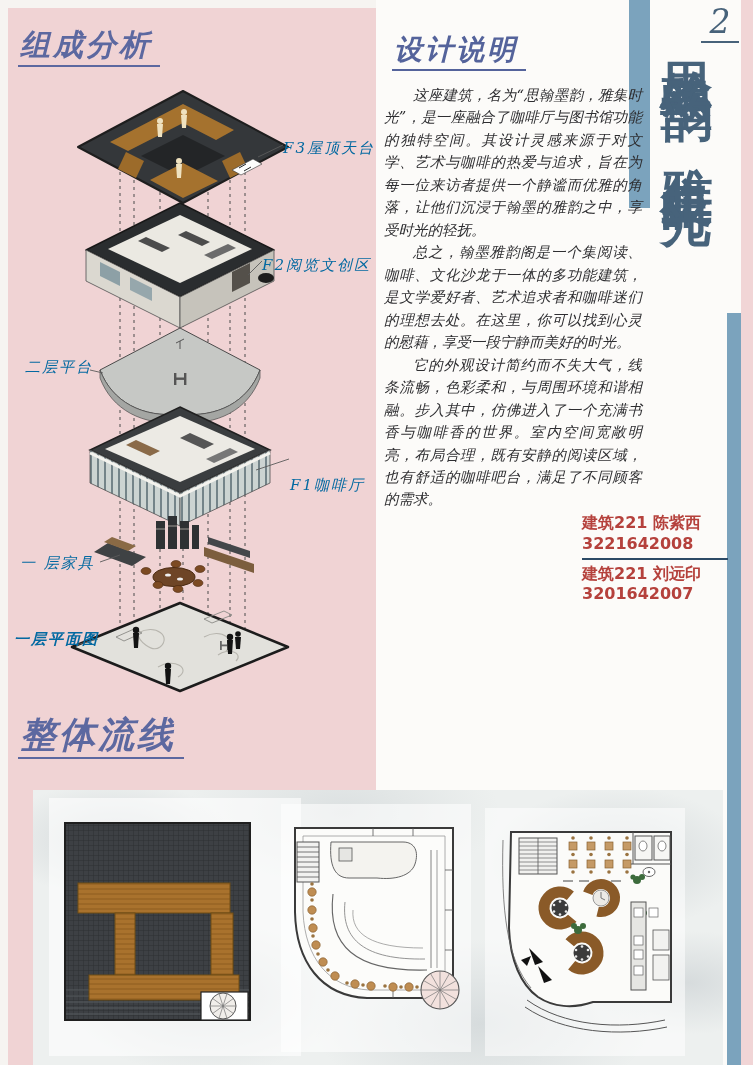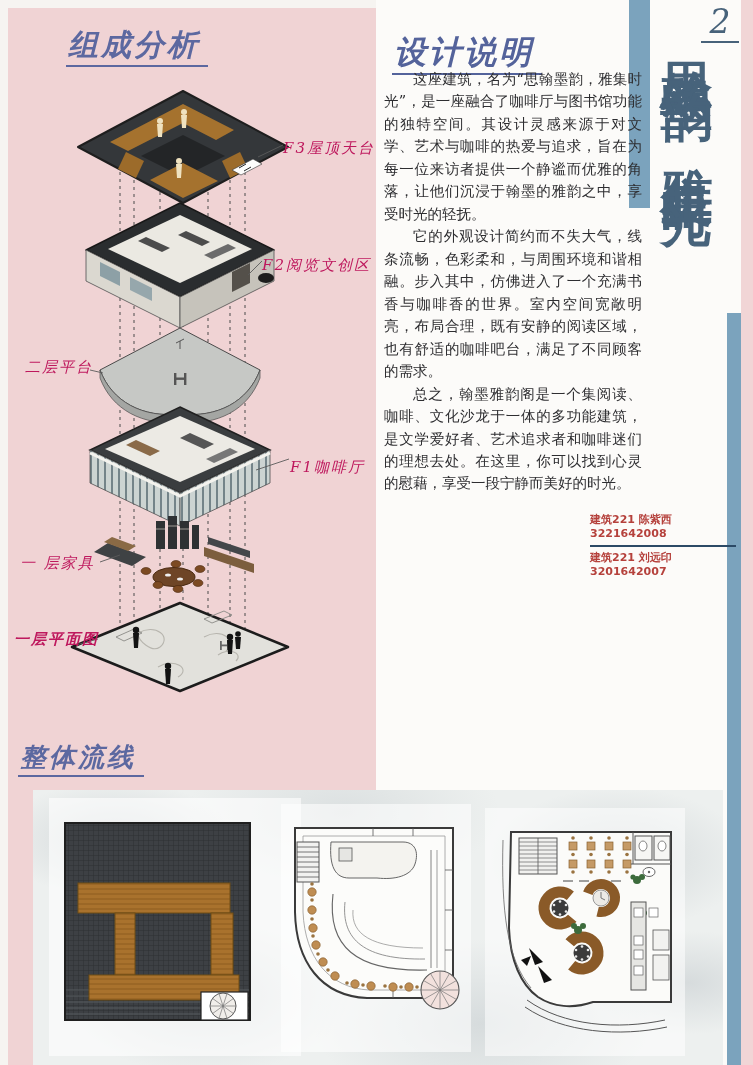--- a/index.html
+++ b/index.html
@@ -16,42 +16,42 @@
     background-image:
       radial-gradient(ellipse 180px 90px at 12% 18%, rgba(148,158,166,.30), transparent 65%),
       radial-gradient(ellipse 240px 120px at 45% 8%, rgba(158,168,174,.22), transparent 65%),
       radial-gradient(ellipse 200px 110px at 85% 25%, rgba(140,152,160,.26), transparent 65%),
       radial-gradient(ellipse 220px 120px at 25% 75%, rgba(150,160,168,.28), transparent 65%),
       radial-gradient(ellipse 260px 130px at 65% 85%, rgba(142,154,162,.24), transparent 65%),
       radial-gradient(ellipse 160px 80px at 95% 70%, rgba(150,160,168,.26), transparent 65%);}
 
   .h-heading{position:absolute;font-style:italic;font-weight:600;color:#5c68a0;
     letter-spacing:3px;border-bottom:2px solid #5c68a0;padding:0 8px 5px 2px;line-height:1;}
-  #heading-composition{left:18px;top:30px;font-size:30px;margin-left:48px;}
-  #heading-design{left:392px;top:36px;font-size:32px;color:#54639b;border-color:#54639b;}
-  #heading-circulation{left:18px;top:744px;font-size:26px;}
-
-  .axon-label{position:absolute;font-size:15px;letter-spacing:2px;color:#be185d;
+  #heading-composition{left:18px;top:30px;font-size:30px;}
+  #heading-design{left:392px;top:36px;font-size:28px;color:#54639b;border-color:#54639b;}
+  #heading-circulation{left:18px;top:716px;font-size:36px;}
+
+  .axon-label{position:absolute;font-size:15px;letter-spacing:2px;color:#0369a1;
     font-style:italic;white-space:nowrap;line-height:1;}
   #lbl-f3{left:283px;top:141px;}
   #lbl-f2{left:262px;top:258px;font-style:italic;}
   #lbl-platform{left:25px;top:360px;}
-  #lbl-f1{left:290px;top:460px;}
+  #lbl-f1{left:290px;top:478px;}
   #lbl-furniture{left:20px;top:556px;text-align:center;}
   #lbl-plan{left:14px;top:632px;font-weight:bold;}
 
   .para-block{position:absolute;left:384px;width:258px;font-size:14.5px;line-height:1.55;
     text-align:justify;color:#2e2e31;}
-  #para-block-design{top:68px;}
+  #para-block-design{top:84px;font-style:italic;}
   #para-block-circulation{top:563px;}
   .para-block p{margin:0;text-indent:2em;}
 
   .credits{position:absolute;left:582px;top:513px;width:146px;
-    font-family:"DejaVu Sans","Liberation Sans",sans-serif;font-size:11px;font-weight:bold;
-    color:#b5413c;line-height:1.3;margin-left:8px;}
+    font-family:"DejaVu Sans","Liberation Sans",sans-serif;font-size:16px;font-weight:bold;
+    color:#b5413c;line-height:1.3;}
   .credit-divider{border:none;border-top:2px solid #2c4a66;margin:3px 0 4px;}
 
   .page-number{position:absolute;left:701px;top:4px;width:38px;text-align:center;font-size:33px;
     font-style:italic;color:#47627a;border-bottom:2px solid #47627a;padding-bottom:1px;line-height:1.1;}
 
   .vertical-title{position:absolute;left:651px;top:20px;height:620px;
     writing-mode:vertical-rl;text-orientation:upright;
     font-size:52px;font-weight:bold;color:#47637b;letter-spacing:9px;line-height:72px;}
 
   svg{position:absolute;}
@@ -215,22 +215,22 @@
 
   <div class="axon-label" id="lbl-f3">F3屋顶天台</div>
   <div class="axon-label" id="lbl-f2">F2阅览文创区</div>
   <div class="axon-label" id="lbl-platform">二层平台</div>
   <div class="axon-label" id="lbl-f1">F1咖啡厅</div>
   <div class="axon-label" id="lbl-furniture">一 层家具</div>
   <div class="axon-label" id="lbl-plan">一层平面图</div>
 
   <div class="para-block" id="para-block-design">
     <p>这座建筑，名为“思翰墨韵，雅集时光”，是一座融合了咖啡厅与图书馆功能的独特空间。其设计灵感来源于对文学、艺术与咖啡的热爱与追求，旨在为每一位来访者提供一个静谧而优雅的角落，让他们沉浸于翰墨的雅韵之中，享受时光的轻抚。</p>
+    <p>总之，翰墨雅韵阁是一个集阅读、咖啡、文化沙龙于一体的多功能建筑，是文学爱好者、艺术追求者和咖啡迷们的理想去处。在这里，你可以找到心灵的慰藉，享受一段宁静而美好的时光。</p>
     <p>它的外观设计简约而不失大气，线条流畅，色彩柔和，与周围环境和谐相融。步入其中，仿佛进入了一个充满书香与咖啡香的世界。室内空间宽敞明亮，布局合理，既有安静的阅读区域，也有舒适的咖啡吧台，满足了不同顾客的需求。</p>
-    <p>总之，翰墨雅韵阁是一个集阅读、咖啡、文化沙龙于一体的多功能建筑，是文学爱好者、艺术追求者和咖啡迷们的理想去处。在这里，你可以找到心灵的慰藉，享受一段宁静而美好的时光。</p>
   </div>
 
   <div class="credits">
     <div>建筑221 陈紫西 3221642008</div>
     <hr class="credit-divider">
     <div>建筑221 刘远印 3201642007</div>
   </div>
 
 
   <div class="page-number">2</div>

